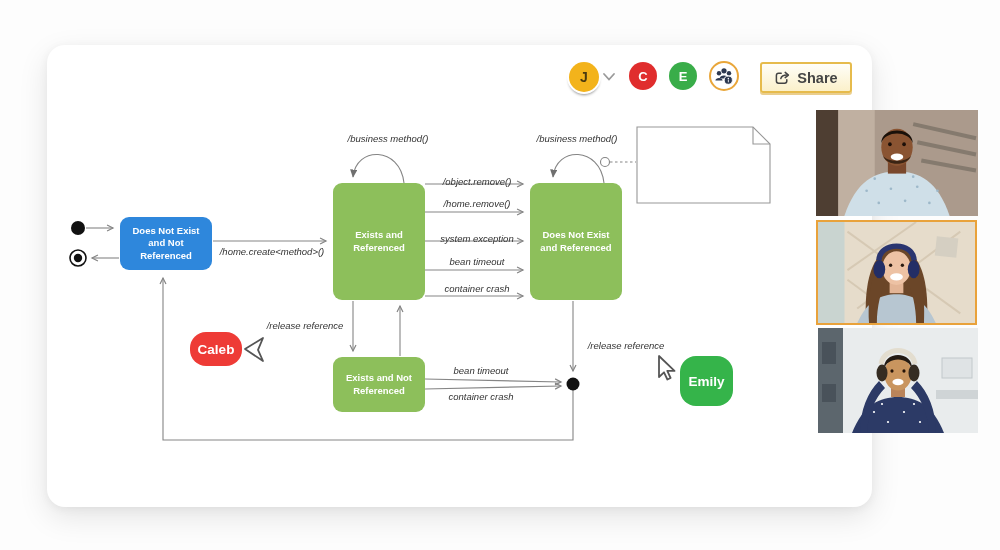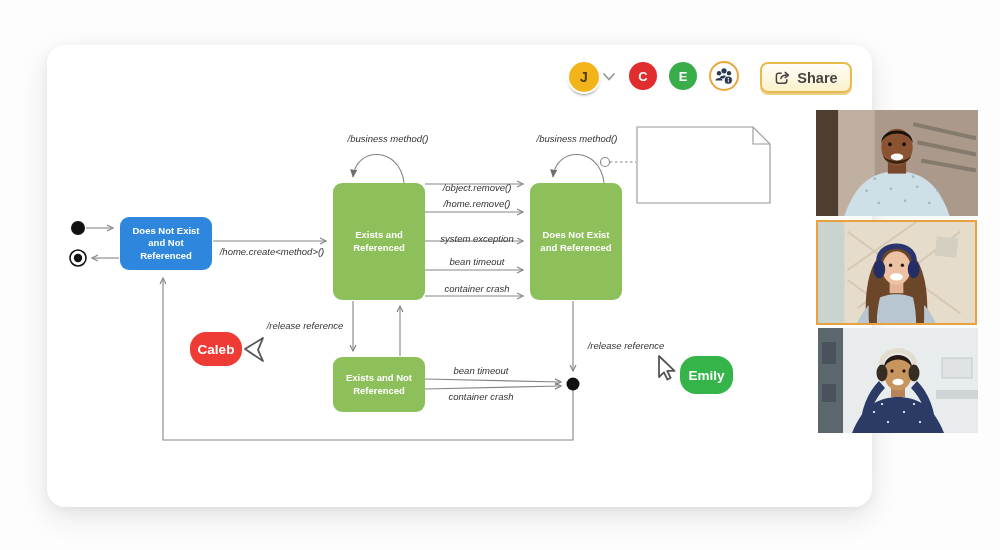--- a/index.html
+++ b/index.html
@@ -12,33 +12,33 @@
       display:flex;align-items:center;justify-content:center;text-align:center;padding:4px 7px;box-sizing:border-box;}
   .st-blue{background:#2e87dc;}
   .st-green{background:#8dbf5b;}
   
   .lb{position:absolute;z-index:3;transform:translateX(-50%);font-size:9.5px;color:#333;white-space:nowrap;font-style:italic;}
   .note-text{position:absolute;z-index:3;left:646px;top:143px;width:118px;font-size:9.5px;color:#444;line-height:1.32;}
   
   .tag{position:absolute;z-index:5;border-radius:16px;color:#fff;font-weight:bold;font-size:13.5px;
        display:flex;align-items:center;justify-content:center;}
   .tag-caleb{left:190px;top:332px;width:52px;height:34px;background:#ee3b36;}
-  .tag-emily{left:680px;top:356px;width:53px;height:38px;background:#35b44a;}
+  .tag-emily{left:680px;top:356px;width:53px;height:50px;background:#35b44a;}
   .cursor{position:absolute;z-index:6;}
   
   .avatar{position:absolute;z-index:4;border-radius:50%;color:#fff;font-weight:bold;font-size:13px;
           display:flex;align-items:center;justify-content:center;}
   .av-j{left:569px;top:62px;width:30px;height:30px;background:#f3b31b;color:#4a3a10;font-size:14px;
         box-shadow:0 0 0 2px #fff,0 3px 3px rgba(0,0,0,.45);}
   .av-c{left:629px;top:62px;width:28px;height:28px;background:#e02d2d;}
   .av-e{left:669px;top:62px;width:28px;height:28px;background:#39ad49;}
   .chev{position:absolute;left:602px;top:72px;z-index:4;}
   .group-btn{position:absolute;left:709px;top:61px;width:30px;height:30px;border-radius:50%;background:#fff;
              border:2px solid #e9a63a;box-sizing:border-box;z-index:4;display:flex;align-items:center;justify-content:center;}
-  .share-btn{position:absolute;left:760px;top:62px;width:92px;height:31px;z-index:4;border-radius:8px;
+  .share-btn{position:absolute;left:760px;top:62px;width:92px;height:31px;z-index:4;border-radius:3px;
              border:2px solid #e6bb4c;box-sizing:border-box;background:linear-gradient(#fffef8,#fbf0ca);
              box-shadow:0 2px 0 rgba(217,165,47,.55);display:flex;align-items:center;justify-content:center;gap:6px;
              font-size:14.5px;font-weight:bold;color:#444;cursor:pointer;}
   
   .vt{position:absolute;z-index:8;overflow:hidden;background:#ccc;}
   .vt svg{display:block;width:100%;height:100%;}
   .vt1{left:816px;top:110px;width:162px;height:106px;}
   .vt2{left:816px;top:220px;width:161px;height:105px;border:2px solid #e9a23b;box-sizing:border-box;}
   .vt3{left:818px;top:328px;width:160px;height:105px;}
 </style>
@@ -98,21 +98,21 @@
 
   <div class="st st-green" style="left:333px;top:183px;width:92px;height:117px;">Exists and Referenced</div>
   <div class="st st-blue" style="left:120px;top:217px;width:92px;height:53px;">Does Not Exist and Not Referenced</div>
   <div class="st st-green" style="left:333px;top:357px;width:92px;height:55px;">Exists and Not Referenced</div>
   <div class="st st-green" style="left:530px;top:183px;width:92px;height:117px;">Does Not Exist and Referenced</div>
 
 
   <div class="lb" style="left:388px;top:133px;">/business method()</div>
   <div class="lb" style="left:577px;top:133px;">/business method()</div>
   <div class="lb" style="left:272px;top:246px;">/home.create&lt;method&gt;()</div>
-  <div class="lb" style="left:477px;top:182px;">/object.remove()</div>
+  <div class="lb" style="left:477px;top:176px;">/object.remove()</div>
   <div class="lb" style="left:477px;top:198px;">/home.remove()</div>
   <div class="lb" style="left:477px;top:233px;">system exception</div>
   <div class="lb" style="left:477px;top:256px;">bean timeout</div>
   <div class="lb" style="left:477px;top:283px;">container crash</div>
   <div class="lb" style="left:305px;top:320px;">/release reference</div>
   <div class="lb" style="left:481px;top:365px;">bean timeout</div>
   <div class="lb" style="left:481px;top:391px;">container crash</div>
   <div class="lb" style="left:626px;top:340px;">/release reference</div>
 
   <div class="tag tag-caleb">Caleb</div>

